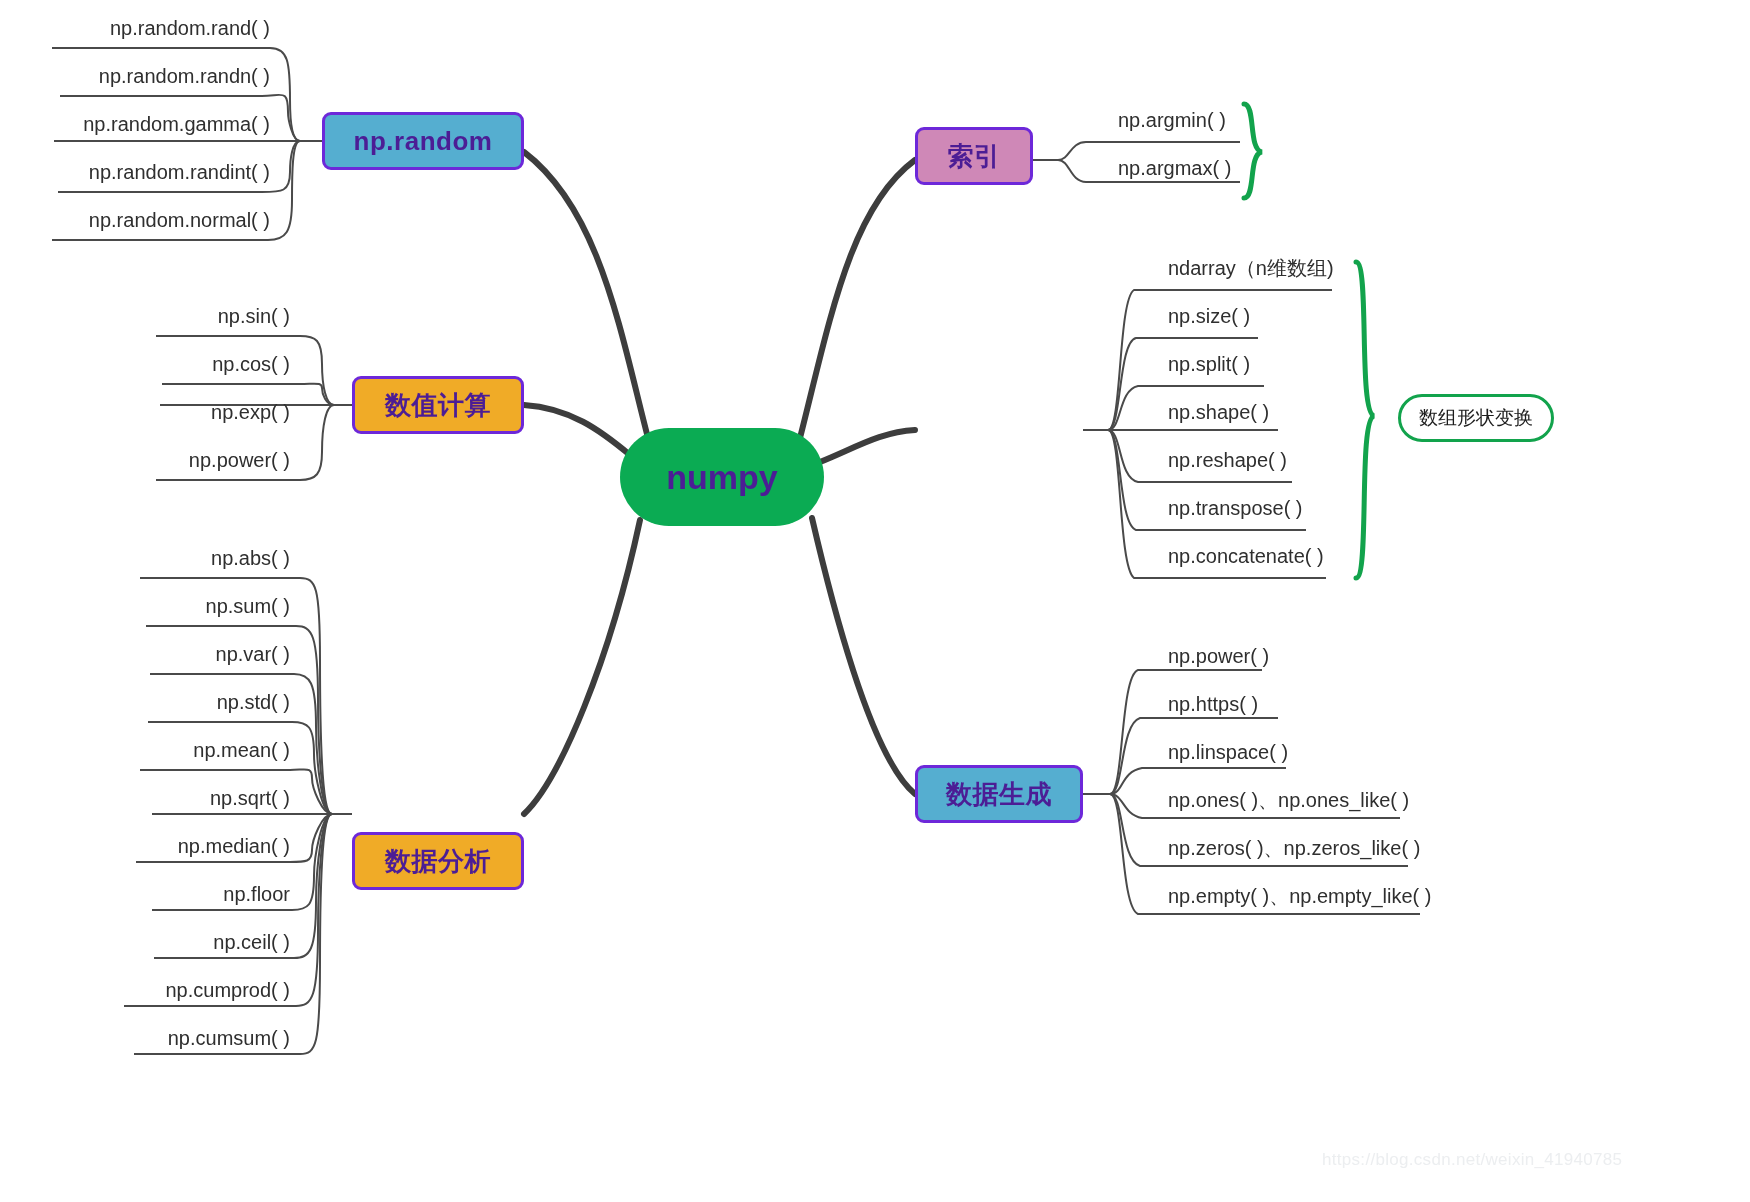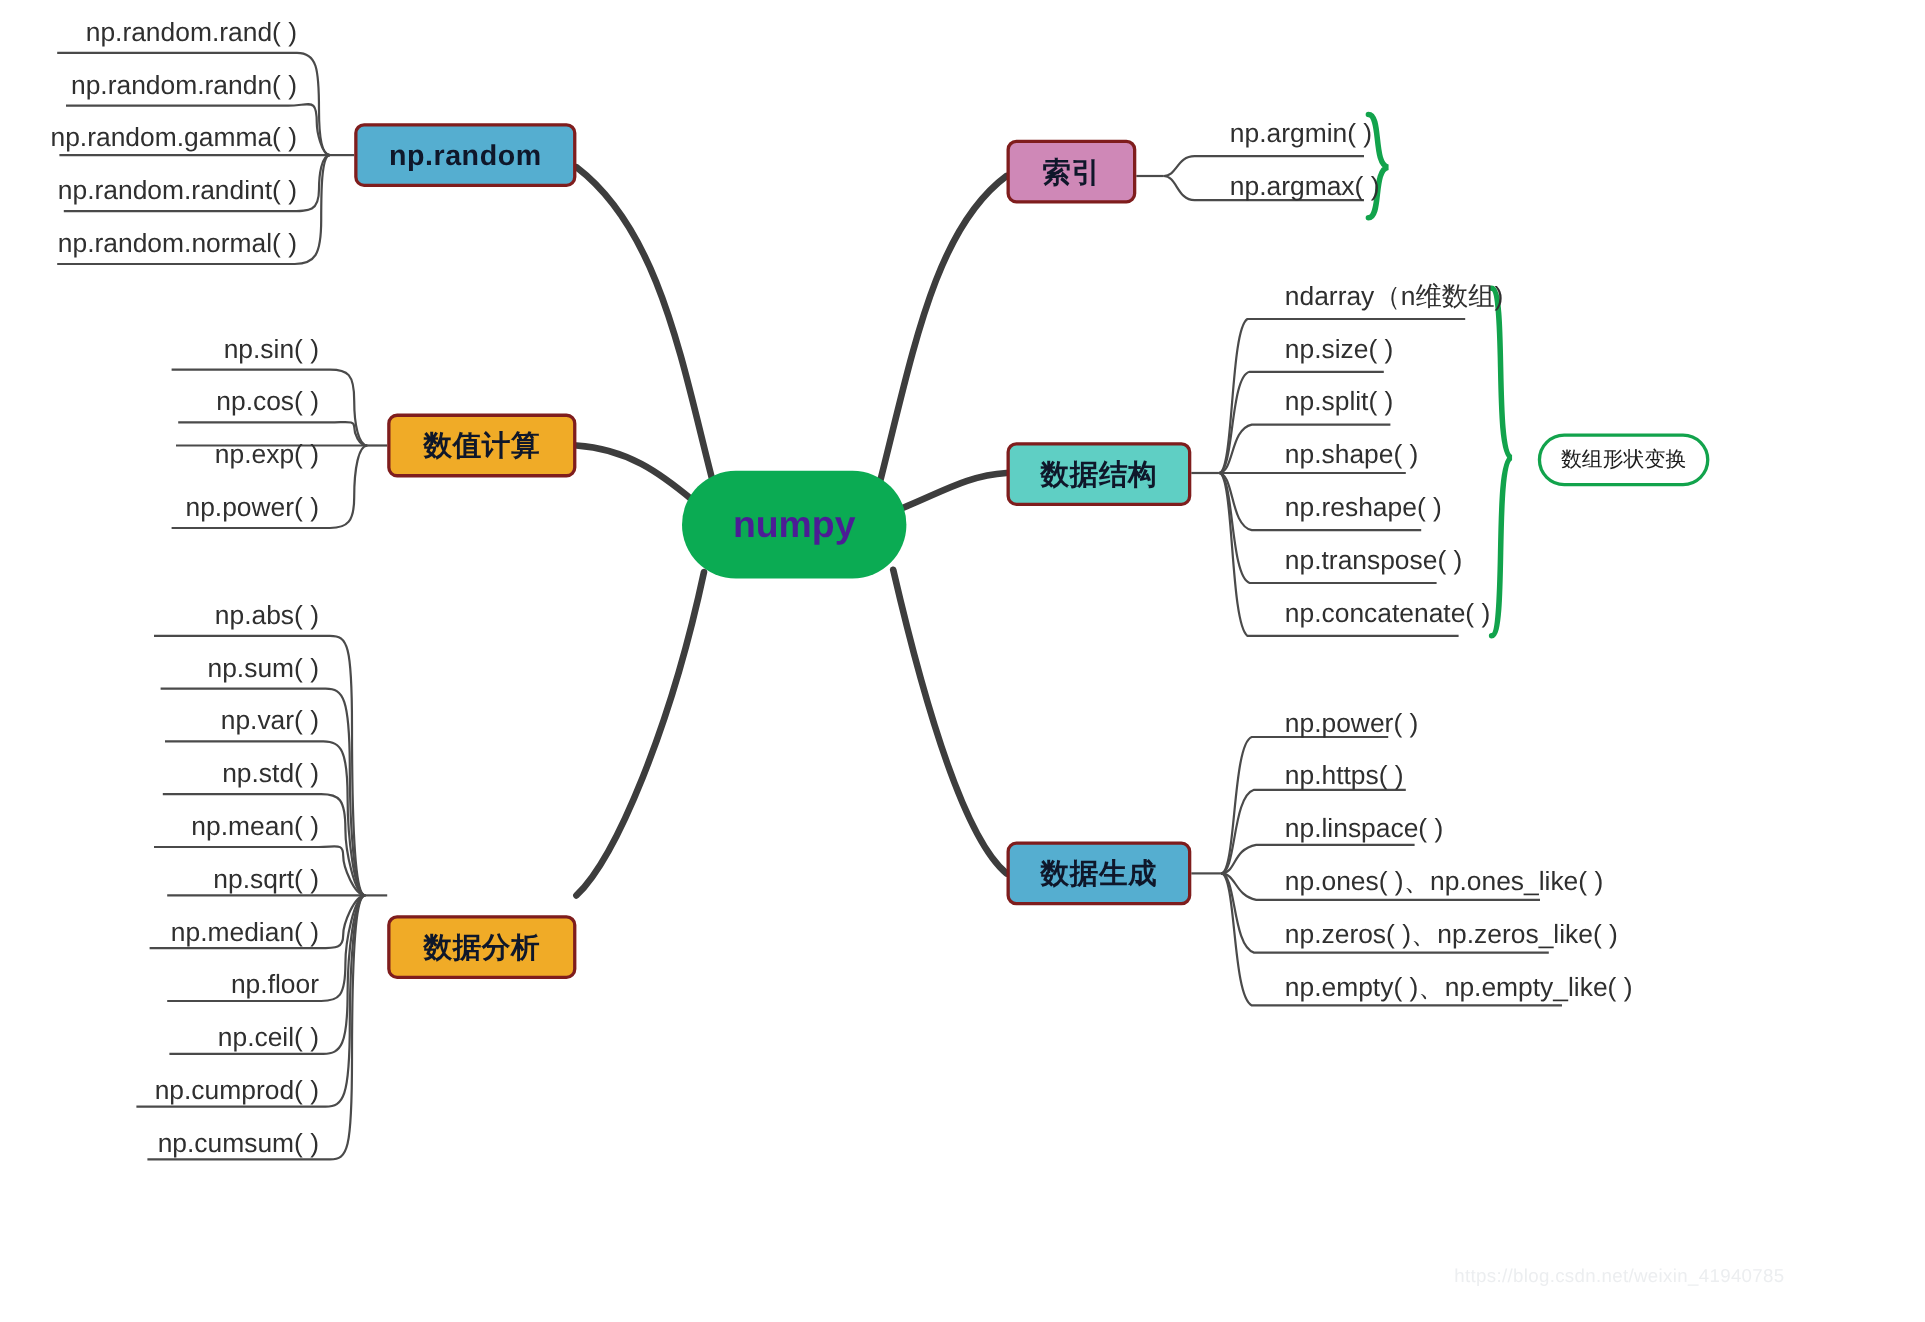--- a/index.html
+++ b/index.html
@@ -11,23 +11,23 @@
     position:relative;
   }
   #canvas{position:absolute;inset:0;width:1750px;height:1202px;}
   svg.wires{position:absolute;left:0;top:0;width:1750px;height:1202px;pointer-events:none;}
 
   
   .node{
     position:absolute;
     box-sizing:border-box;
     display:flex;align-items:center;justify-content:center;
-    border:3px solid #7f1d1d;
+    border:3px solid #6d28d9;
     font-weight:bold;
-    color:#0f172a;
+    color:#4c1d95;
     white-space:nowrap;
     letter-spacing:0.5px;
   }
   .root{
     background:#0bab53;
     color:#4c1d95;
     border:none;
     border-radius:60px;
     font-size:34px;
     width:204px;height:98px;
@@ -39,21 +39,21 @@
   .b-random   {background:#55aed0;left:322px;top:112px;width:202px;}
   .b-numeric  {background:#f0ab27;left:352px;top:376px;width:172px;}
   .b-analysis {background:#f0ab27;left:352px;top:832px;width:172px;}
   .b-index    {background:#cf88b7;left:915px;top:127px;width:118px;}
   .b-struct   {background:#5fcfc4;left:915px;top:402px;width:168px;}
   .b-generate {background:#55aed0;left:915px;top:765px;width:168px;}
 
   
   .leaf{
     position:absolute;
-    font-size:24px;
+    font-size:20px;
     color:#2f2f2f;
     white-space:nowrap;
     line-height:1;
   }
   .leaf.r{text-align:left;}
   .leaf.l{text-align:right;}
 
   
   .callout{
     position:absolute;
@@ -168,23 +168,20 @@
   </div>
   <div class="node branch b-numeric">
     <span>数值计算</span>
   </div>
   <div class="node branch b-analysis">
     <span>数据分析</span>
   </div>
   <div class="node branch b-index">
     <span>索引</span>
   </div>
-  <div class="node branch b-struct">
-    <span>数据结构</span>
-  </div>
   <div class="node branch b-generate">
     <span>数据生成</span>
   </div>
 
   <div class="leaf l" style="left:20px;top:18px;width:250px;">np.random.rand( )</div>
   <div class="leaf l" style="left:20px;top:66px;width:250px;">np.random.randn( )</div>
   <div class="leaf l" style="left:20px;top:114px;width:250px;">np.random.gamma( )</div>
   <div class="leaf l" style="left:20px;top:162px;width:250px;">np.random.randint( )</div>
   <div class="leaf l" style="left:20px;top:210px;width:250px;">np.random.normal( )</div>
 

